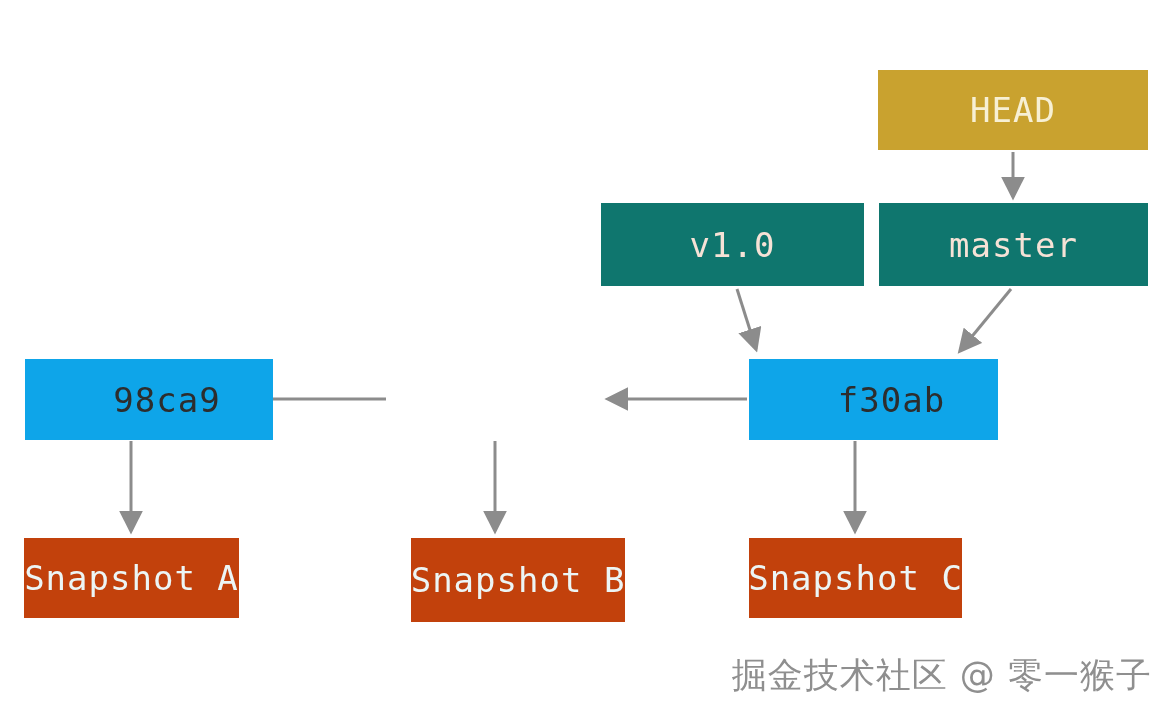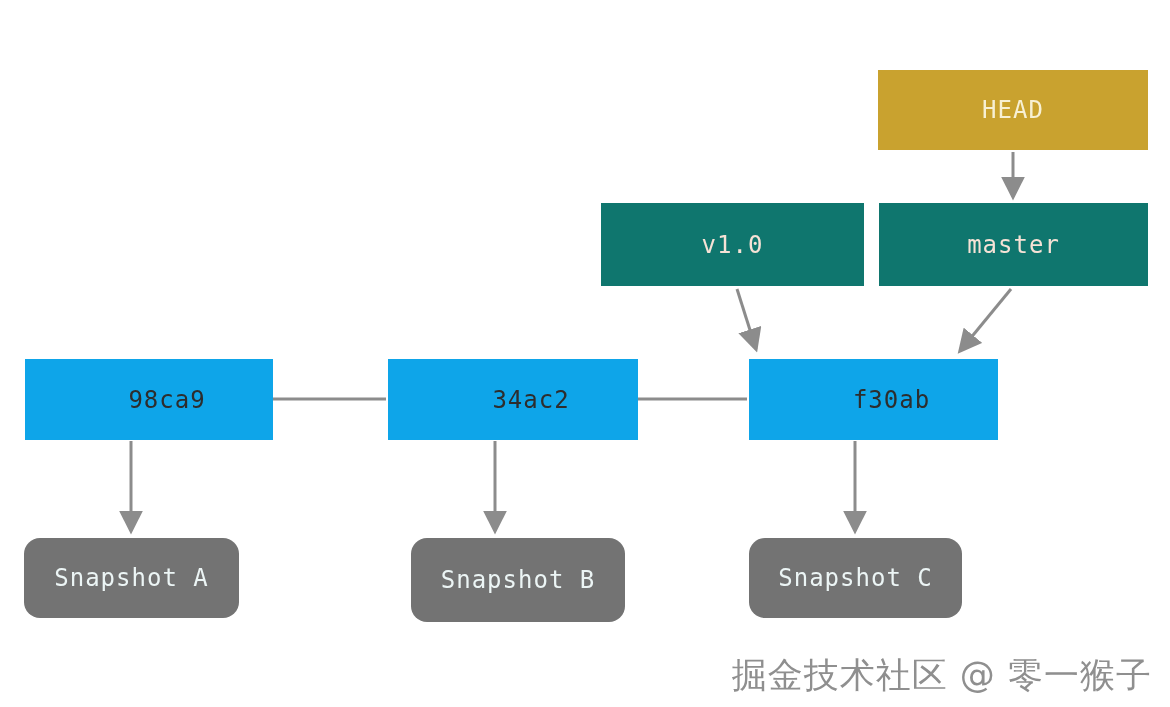--- a/index.html
+++ b/index.html
@@ -19,28 +19,28 @@
     position: absolute;
     left: 0; top: 0;
     width: 1170px;
     height: 707px;
   }
   .node {
     position: absolute;
     display: flex;
     align-items: center;
     justify-content: center;
-    font-size: 24px;
+    font-size: 34px;
     letter-spacing: 1px;
     white-space: nowrap;
   }
   .node.gold   { background: #c9a22f; color: #f7f0d4; }
   .node.red    { background: #0f766e; color: #f6e2d6; }
   .node.paper  { background: #0ea5e9; color: #2d2d2d; padding-left: 36px; }
-  .node.teal   { background: #737373; color: #ecf5f5; border-radius: 16px; }
+  .node.teal   { background: #c2410c; color: #ecf5f5; }
 
   
   #node-head    { left: 878px; top: 70px;  width: 270px; height: 80px; }
   #node-v1      { left: 601px; top: 203px; width: 263px; height: 83px; }
   #node-master  { left: 879px; top: 203px; width: 269px; height: 83px; }
   #node-f30ab   { left: 749px; top: 359px; width: 213px; height: 81px; }
   #node-34ac2   { left: 388px; top: 359px; width: 214px; height: 81px; }
   #node-98ca9   { left: 25px;  top: 359px; width: 212px; height: 81px; }
   #node-snap-a  { left: 24px;  top: 538px; width: 215px; height: 80px; }
   #node-snap-b  { left: 387px; top: 538px; width: 214px; height: 84px; margin-left: 24px; }
@@ -79,21 +79,20 @@
       <line x1="495" y1="441" x2="495" y2="531" marker-end="url(#arrow)"></line>
       <line x1="855" y1="441" x2="855" y2="531" marker-end="url(#arrow)"></line>
     </g>
   </svg>
 
   <div class="node gold" id="node-head">HEAD</div>
   <div class="node red" id="node-v1">v1.0</div>
   <div class="node red" id="node-master">master</div>
 
   <div class="node paper" id="node-f30ab">f30ab</div>
-  <div class="node paper" id="node-34ac2">34ac2</div>
   <div class="node paper" id="node-98ca9">98ca9</div>
 
   <div class="node teal" id="node-snap-a">Snapshot A</div>
   <div class="node teal" id="node-snap-b">Snapshot B</div>
   <div class="node teal" id="node-snap-c">Snapshot C</div>
 
   <div class="watermark">掘金技术社区 @ 零一猴子</div>
 </div>
 
 </body></html>

